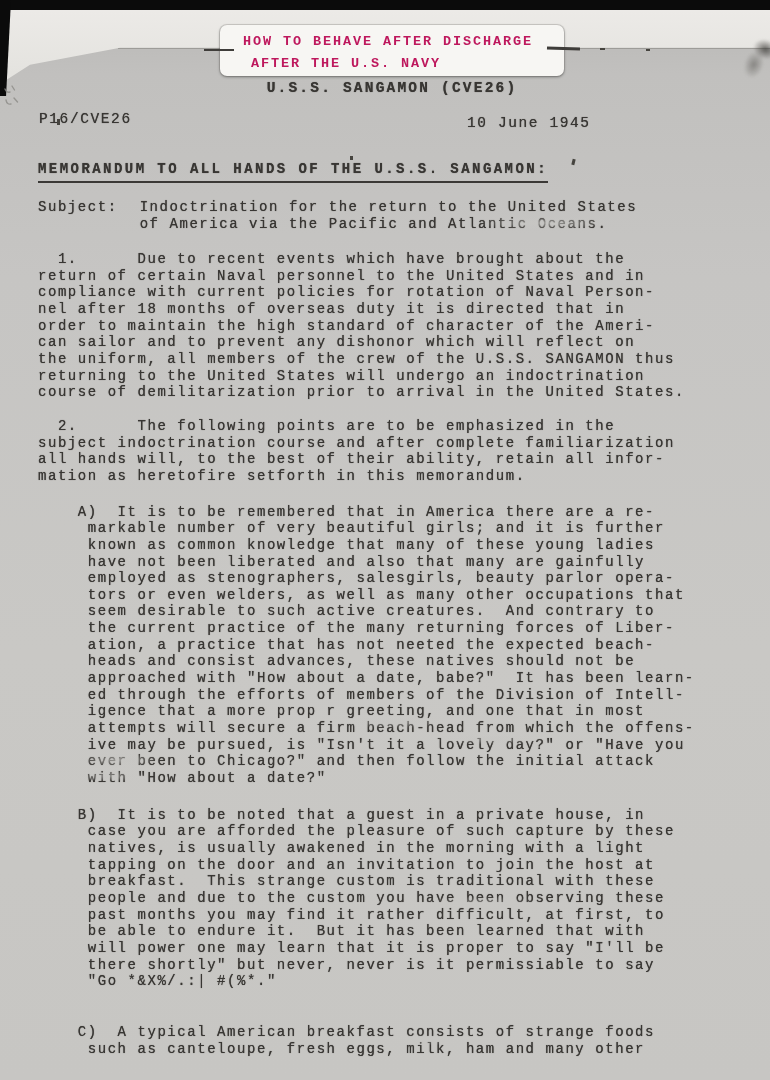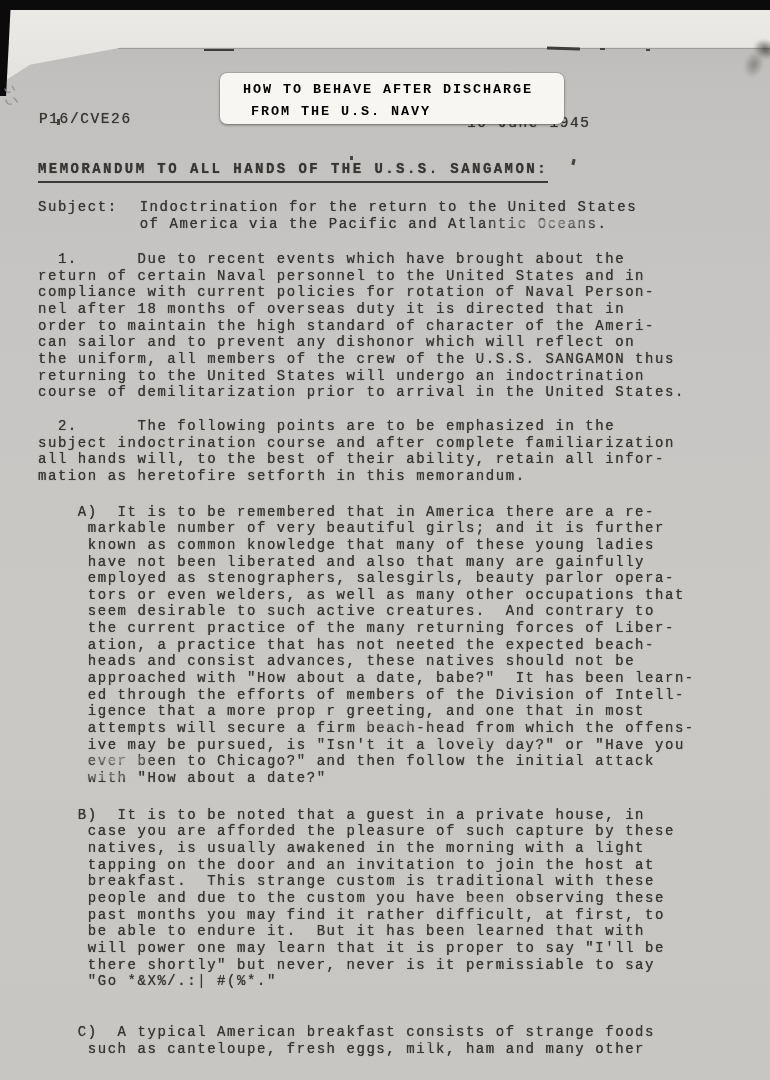--- a/index.html
+++ b/index.html
@@ -33,21 +33,21 @@
                radial-gradient(14px 20px at 55% 70%,rgba(80,78,74,.5),rgba(80,78,74,0) 70%);
     filter:blur(1px);transform:rotate(18deg);
   }
   .pencil-mark{position:absolute;left:2px;top:84px;z-index:6;opacity:.8;}
   .speck{position:absolute;background:#46443f;z-index:4;}
   
   .archive-label{
     position:absolute;left:220px;top:25px;width:344px;height:51px;z-index:5;
     background:#f7f6f3;border-radius:7px;
     box-shadow:0 1px 3px rgba(0,0,0,.4),0 0 0 1px rgba(130,128,124,.25);
-    color:#000000;font-weight:bold;font-size:13.5px;letter-spacing:1.9px;line-height:21px;margin-top:48px;
+    color:#be185d;font-weight:bold;font-size:13.5px;letter-spacing:1.9px;line-height:21px;
   }
   .label-line1{display:block;padding:6px 0 0 23px;white-space:pre;}
   .label-line2{display:block;padding:1px 0 0 31px;white-space:pre;}
   .label-stub{position:absolute;height:2px;background:#3f3d3a;z-index:6;}
   .stub-left{left:204px;top:49px;width:30px;}
   .stub-right{left:547px;top:47px;width:33px;height:3px;transform:rotate(2deg);}
   
   .ink{color:#383633;text-shadow:0 0 .8px rgba(48,46,42,.85);}
   .ship-title{
     position:absolute;left:14px;top:80px;width:756px;text-align:center;z-index:2;
@@ -101,21 +101,21 @@
   <div class="speck" style="left:350px;top:156px;width:3px;height:4px;"></div>
   <div class="speck" style="left:572px;top:159px;width:3px;height:6px;transform:rotate(14deg);"></div>
   <div class="speck" style="left:600px;top:48px;width:5px;height:2px;"></div>
   <div class="speck" style="left:646px;top:49px;width:4px;height:2px;"></div>
 
   <div class="label-stub stub-left"></div>
   <div class="label-stub stub-right"></div>
 
   <div class="archive-label">
     <span class="label-line1">HOW TO BEHAVE AFTER DISCHARGE</span>
-    <span class="label-line2">FROM THE U.S. NAVY</span>
+    <span class="label-line2">AFTER THE U.S. NAVY</span>
   </div>
 
   <div class="ship-title ink">U.S.S. SANGAMON (CVE26)</div>
 
   <div class="file-number ink">P16/CVE26</div>
   <div class="memo-date ink">10 June 1945</div>
 
   <div class="memo-heading ink">MEMORANDUM TO ALL HANDS OF THE U.S.S. SANGAMON:</div>
 
   <div class="subject-row">

